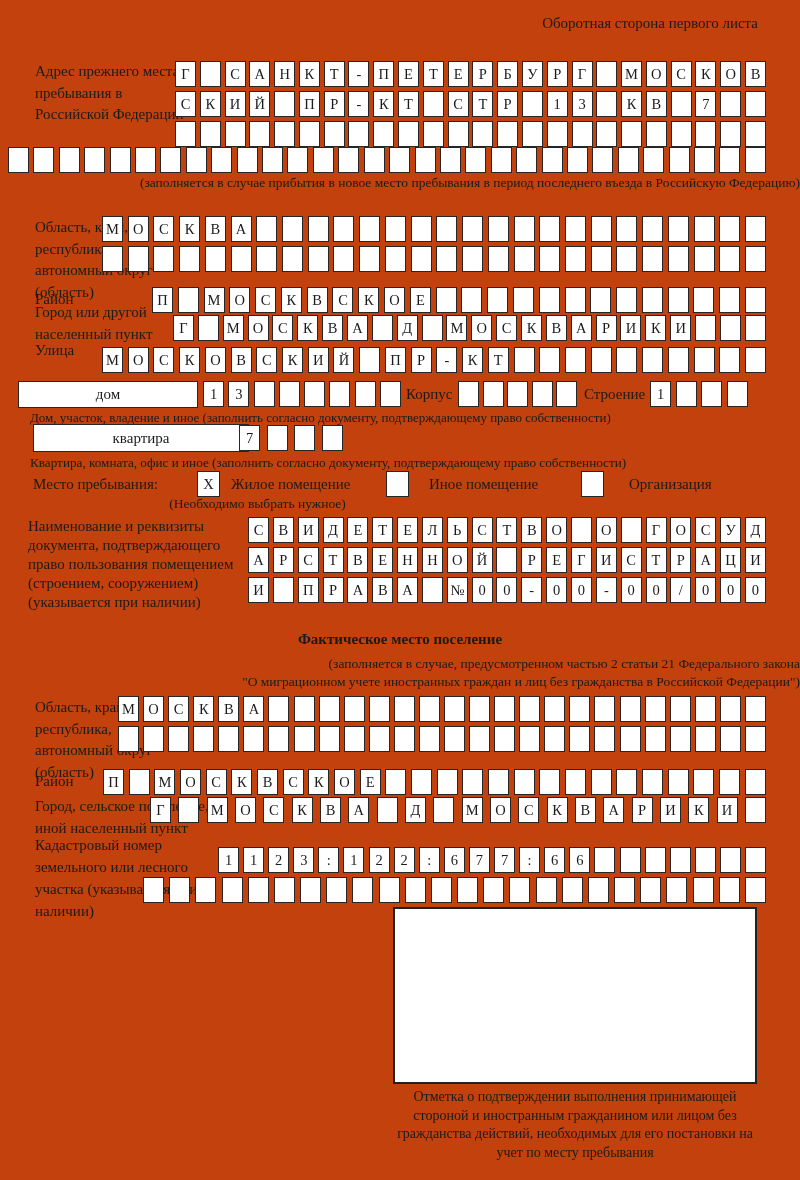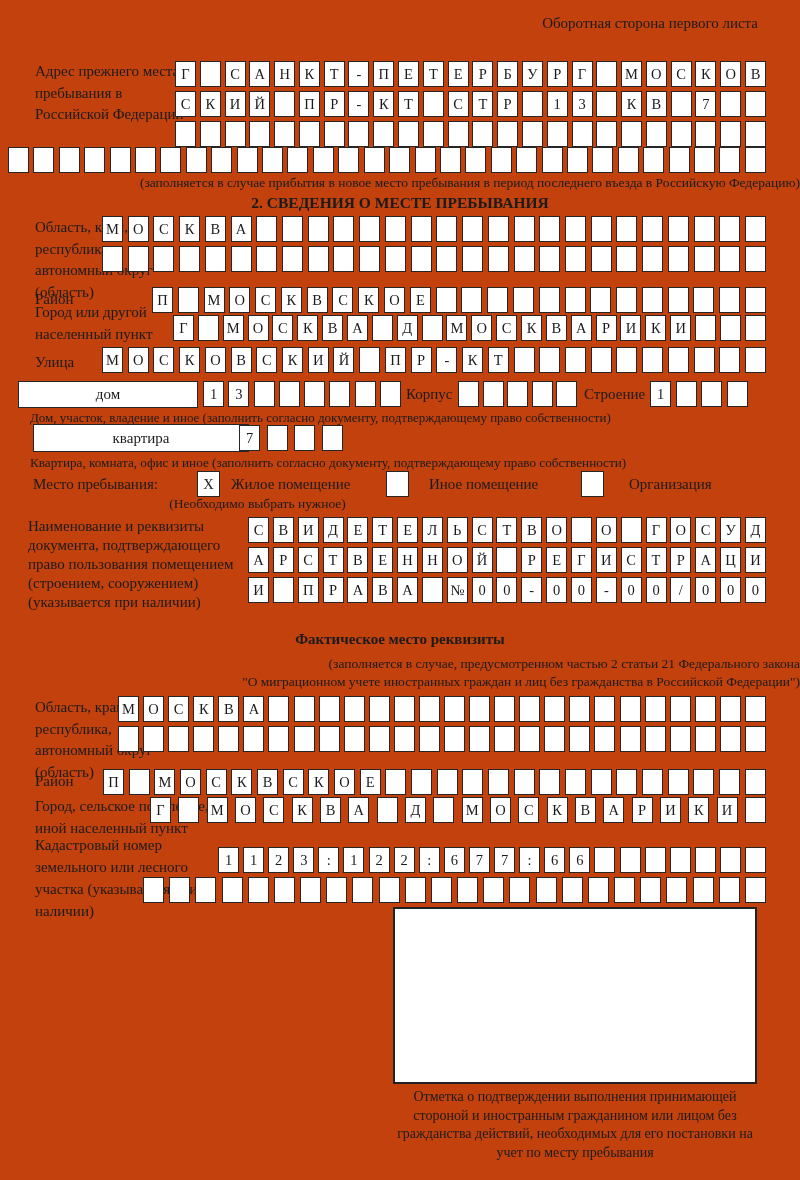--- a/index.html
+++ b/index.html
@@ -132,21 +132,20 @@
       <span class="cell"></span>
       <span class="cell"></span>
       <span class="cell"></span>
       <span class="cell"></span>
       <span class="cell"></span>
       <span class="cell"></span>
       <span class="cell"></span>
     </div>
   <div class="note ctr" style="top:174px;">(заполняется в случае прибытия в новое место пребывания в период последнего въезда в Российскую Федерацию)</div>
 
-  <div class="title" style="top:194px;">2. СВЕДЕНИЯ О МЕСТЕ ПРЕБЫВАНИЯ</div>
 
   <div class="lbl" style="left:35px;top:217px;width:120px;">Область, край, республика, автономный округ (область)</div>
   <div class="boxrow" style="left:102px;top:216px;width:664px;">
       <span class="cell">М</span>
       <span class="cell">О</span>
       <span class="cell">С</span>
       <span class="cell">К</span>
       <span class="cell">В</span>
       <span class="cell">А</span>
       <span class="cell"></span>
@@ -248,21 +247,21 @@
       <span class="cell">А</span>
       <span class="cell">Р</span>
       <span class="cell">И</span>
       <span class="cell">К</span>
       <span class="cell">И</span>
       <span class="cell"></span>
       <span class="cell"></span>
       <span class="cell"></span>
     </div>
 
-  <div class="lbl" style="left:35px;top:352px;">Улица</div>
+  <div class="lbl" style="left:35px;top:340px;">Улица</div>
   <div class="boxrow" style="left:102px;top:347px;width:664px;">
       <span class="cell">М</span>
       <span class="cell">О</span>
       <span class="cell">С</span>
       <span class="cell">К</span>
       <span class="cell">О</span>
       <span class="cell">В</span>
       <span class="cell">С</span>
       <span class="cell">К</span>
       <span class="cell">И</span>
@@ -395,21 +394,21 @@
       <span class="cell">0</span>
       <span class="cell">-</span>
       <span class="cell">0</span>
       <span class="cell">0</span>
       <span class="cell">/</span>
       <span class="cell">0</span>
       <span class="cell">0</span>
       <span class="cell">0</span>
     </div>
 
-  <div class="title" style="top:631px;font-size:15px;">Фактическое место реквизиты</div>
+  <div class="title" style="top:631px;font-size:15px;">Фактическое место поселение</div>
   <div class="note ctr" style="top:655px;">(заполняется в случае, предусмотренном частью 2 статьи 21 Федерального закона</div>
   <div class="note ctr" style="top:673px;">"О миграционном учете иностранных граждан и лиц без гражданства в Российской Федерации")</div>
 
   <div class="lbl" style="left:35px;top:697px;width:140px;">Область, край, республика, автономный округ (область)</div>
   <div class="boxrow" style="left:118px;top:696px;width:648px;">
       <span class="cell">М</span>
       <span class="cell">О</span>
       <span class="cell">С</span>
       <span class="cell">К</span>
       <span class="cell">В</span>

